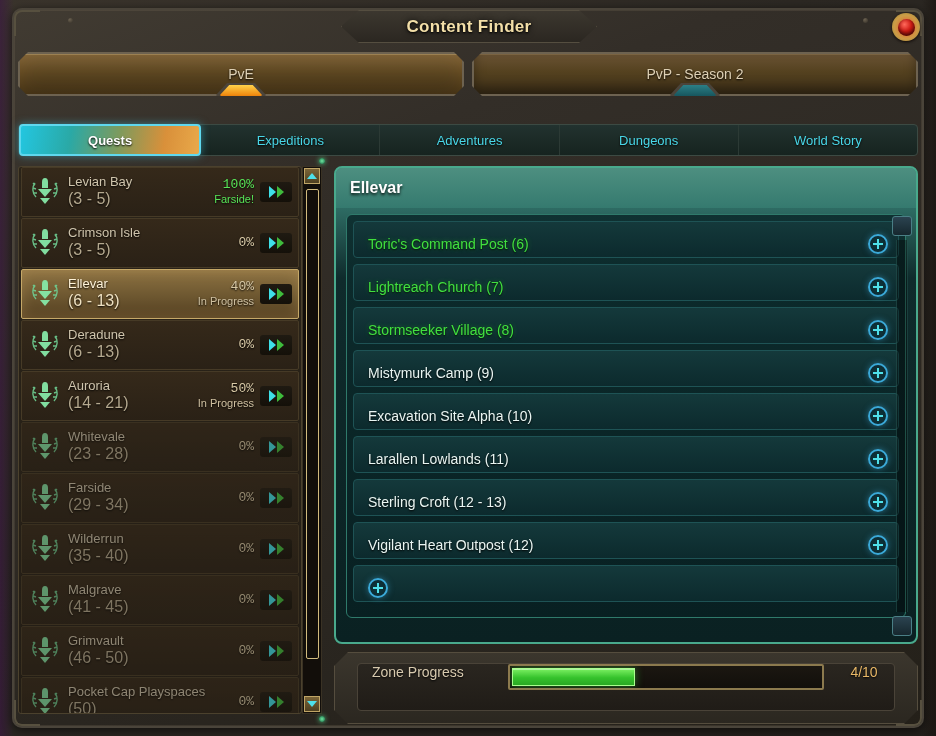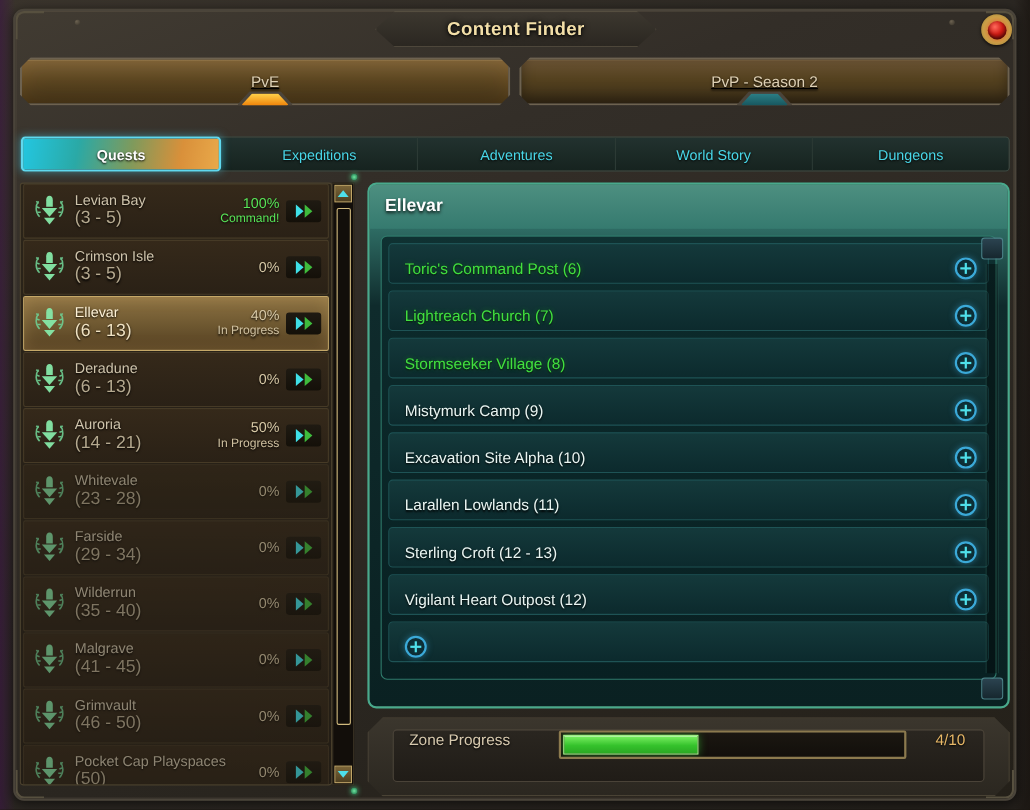--- a/index.html
+++ b/index.html
@@ -87,21 +87,20 @@
   .modetab {
     position: relative; flex: 1;
     background: linear-gradient(180deg, #6a5334 0%, #54411f 45%, #3d2f18 100%);
     border: 2px solid #6d6250;
     border-radius: 6px;
     height: 44px;
     display: flex; align-items: center; justify-content: center;
     cursor: pointer;
     box-shadow: inset 0 1px 0 rgba(255,230,170,.14), inset 0 -6px 12px rgba(0,0,0,.35);
     clip-path: polygon(10px 0, calc(100% - 10px) 0, 100% 10px, 100% calc(100% - 10px), calc(100% - 10px) 100%, 10px 100%, 0 calc(100% - 10px), 0 10px);
-    text-decoration: underline;
   }
   .modetab.selected {
     background: linear-gradient(180deg, #7a6038 0%, #5d4722 45%, #3a2c14 100%);
     box-shadow: inset 0 1px 0 rgba(255,235,180,.22), inset 0 0 22px rgba(255,170,60,.10);
   }
   .modetab-label {
     font-size: 14px; color: #ded0b4; text-shadow: 0 1px 2px #000;
   }
   .mode-gem {
     position: absolute; left: 50%; bottom: -11px; transform: translateX(-50%);
@@ -177,21 +176,21 @@
   .zicon { width: 46px; height: 42px; flex: 0 0 46px; position: relative; }
   .zicon svg { position: absolute; left: 7px; top: 4px; }
 
   .zinfo { flex: 1; min-width: 0; line-height: 1.15; }
   .zname { font-size: 13px; color: #cfc4ac; text-shadow: 0 1px 2px #000; }
   .zrow.selected .zname { color: #fff3d8; }
   .zlevel { font-size: 16px; color: #b5a98f; text-shadow: 0 1px 2px #000; }
   .zrow.selected .zlevel { color: #f0e2c2; }
 
   .zprog { text-align: right; padding-right: 6px; line-height: 1.15; }
-  .zpct { font-size: 13px; color: #d8c9a6; text-shadow: 0 1px 2px #000; }
+  .zpct { font-size: 13px; color: #d8c9a6; text-shadow: 0 1px 2px #000; font-family: Liberation Mono, monospace; }
   .zpct.done { color: #58e457; }
   .zstat { font-size: 11px; color: #cfc0a0; text-shadow: 0 1px 2px #000; }
   .zstat.done { color: #58e457; }
 
   .zarrows {
     flex: 0 0 32px; height: 20px; margin-right: 6px;
     background: linear-gradient(180deg, #1f1a12 0%, #141009 100%);
     border-radius: 3px;
     display: flex; align-items: center; justify-content: center; gap: 1px;
     cursor: pointer;
@@ -381,24 +380,24 @@
     <div class="ctab active">
         <span>Quests</span>
       </div>
     <div class="ctab">
         <span>Expeditions</span>
       </div>
     <div class="ctab">
         <span>Adventures</span>
       </div>
     <div class="ctab">
+        <span>Dungeons</span>
+      </div>
+    <div class="ctab">
         <span>World Story</span>
-      </div>
-    <div class="ctab">
-        <span>Dungeons</span>
       </div>
   </div>
 
   <div id="leftpanel">
       <div class="zrow">
         <div class="zicon">
           <svg width="32" height="34" viewBox="0 0 32 34">
             <g fill="#86e8a8" opacity="0.95">
               <path d="M16 3c2 0 3 1.6 3 4v6h-6V7c0-2.4 1-4 3-4z"></path>
               <path d="M9 14h14l-7 8z"></path>
@@ -411,21 +410,21 @@
               <path d="M26 10l2-2M25 14l3-1M24 18l3 0"></path>
             </g>
           </svg>
         </div>
         <div class="zinfo">
           <div class="zname">Levian Bay</div>
           <div class="zlevel">(3 - 5)</div>
         </div>
         <div class="zprog">
           <div class="zpct done">100%</div>
-          <div class="zstat done">Command!</div>
+          <div class="zstat done">Farside!</div>
         </div>
         <div class="zarrows">
           <span class="chev c1"></span>
           <span class="chev c2"></span>
         </div>
       </div>
       <div class="zrow">
         <div class="zicon">
           <svg width="32" height="34" viewBox="0 0 32 34">
             <g fill="#86e8a8" opacity="0.95">

